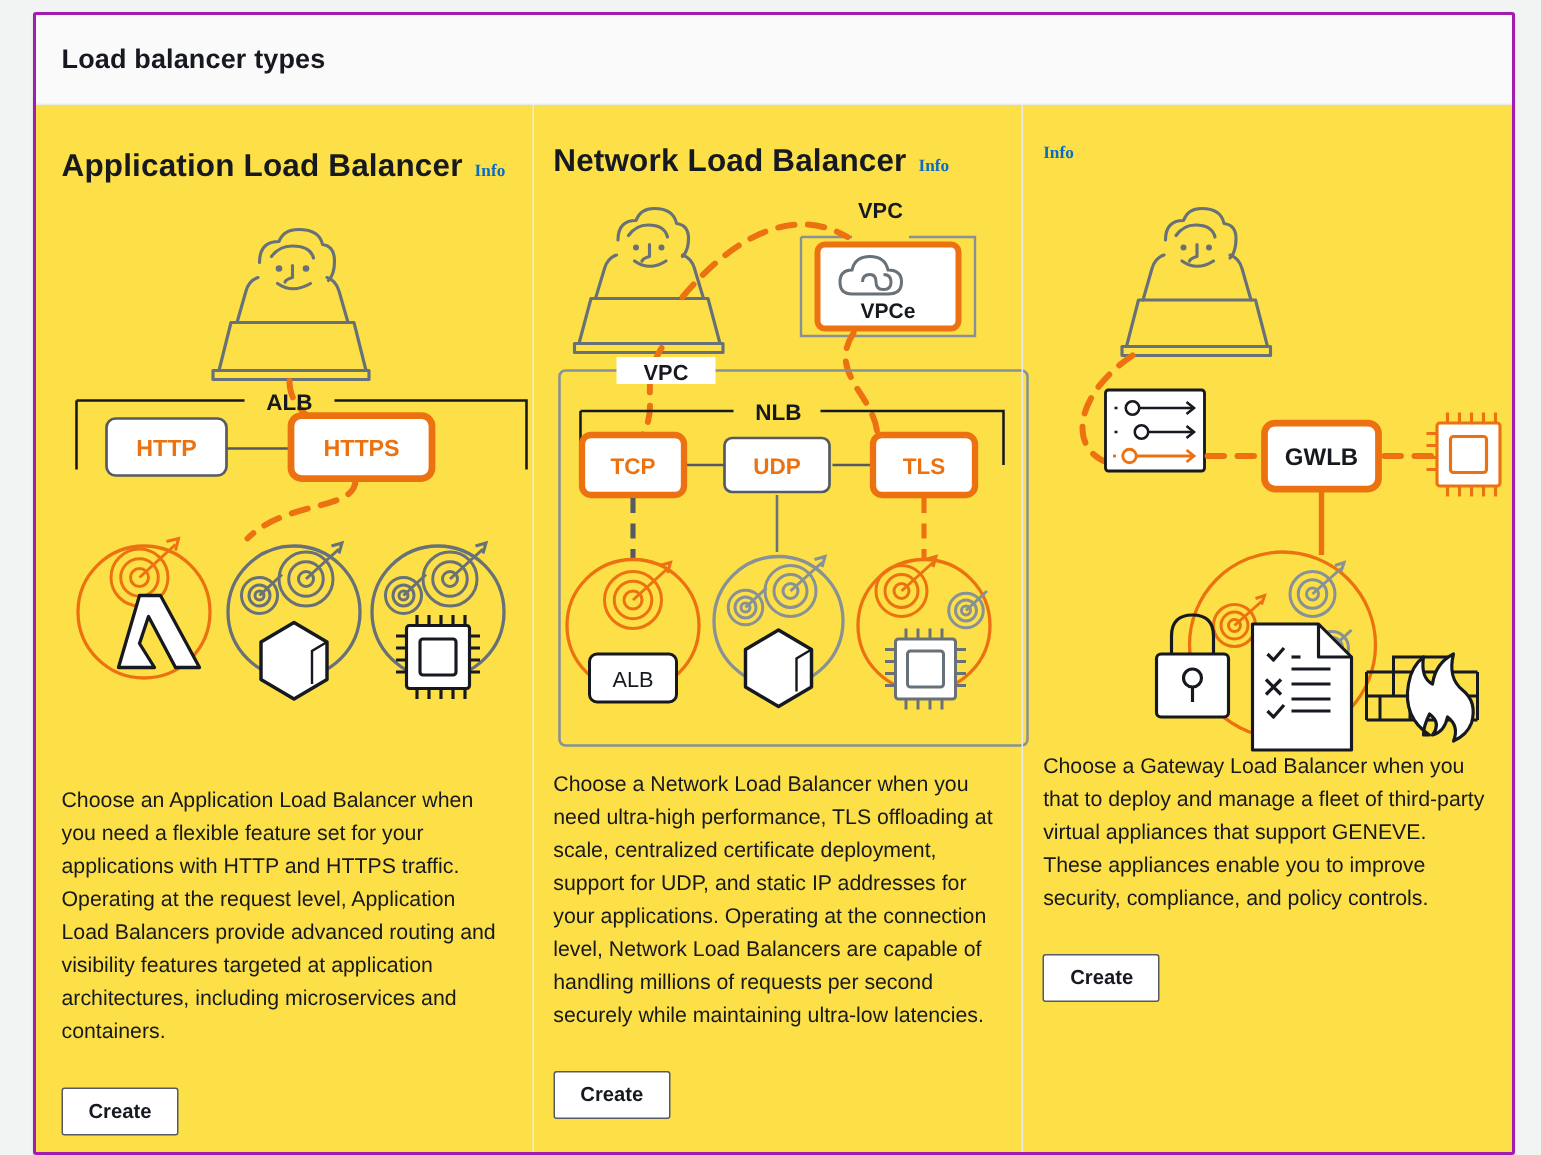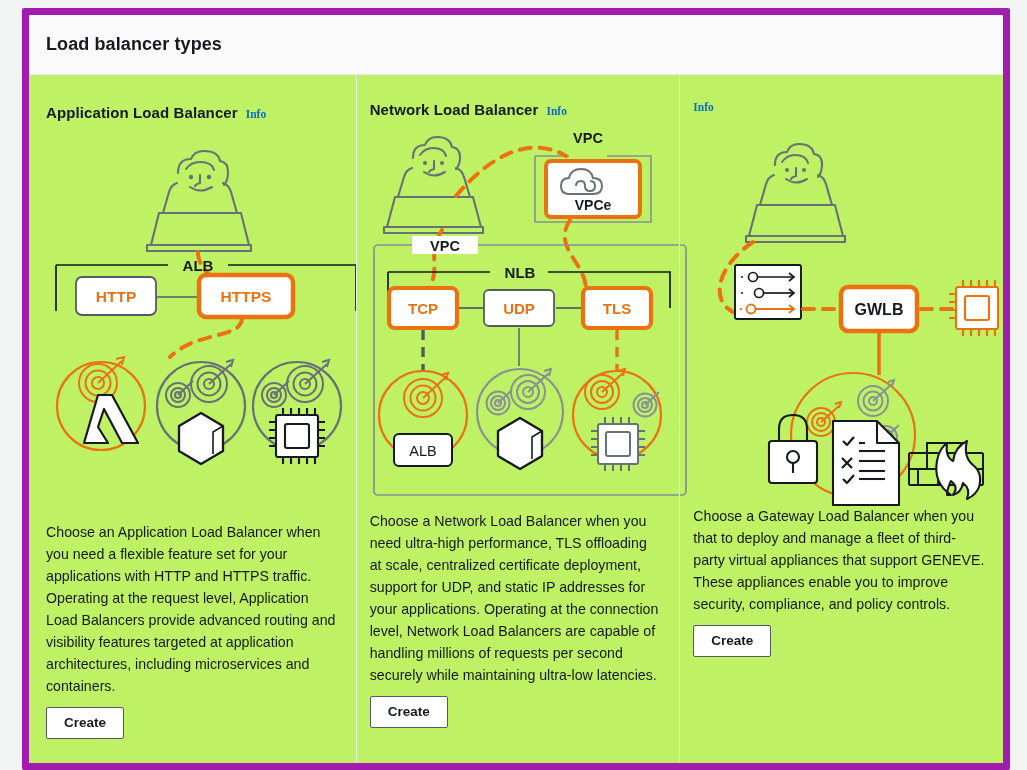--- a/index.html
+++ b/index.html
@@ -6,22 +6,22 @@
   html, body {
     width: 1027px; height: 770px;
     background: #f2f3f3;
     font-family: "Liberation Sans", sans-serif;
     -webkit-font-smoothing: antialiased;
   }
   .panel {
     position: absolute;
     left: 22px; top: 8px;
     width: 988px; height: 762px;
-    background: #bef264;
-    border: 7px solid #a21caf;
+    background: #fde047;
+    border: 2px solid #a21caf;
     border-radius: 2px;
     box-shadow: 0 1px 2px rgba(0,7,22,.10);
     overflow: hidden;
   }
   .panel-header {
     height: 60px;
     background: #fafafa;
     border-bottom: 1px solid #e9ebed;
     display: flex; align-items: center;
     padding-left: 17px;
@@ -36,42 +36,42 @@
     padding: 28px 18px 0 17px;
     position: relative;
   }
   .col + .col { border-left: 1px solid #e9ebed; padding-left: 13px; }
   .col-title {
     display: flex; align-items: baseline; gap: 8px;
     margin-bottom: 4px;
     white-space: nowrap;
   }
   .col-title .t {
-    font-size: 15px; font-weight: 700; color: #16191f; letter-spacing: .1px;
+    font-size: 21px; font-weight: 700; color: #16191f; letter-spacing: .1px;
   }
   .col-title .info {
     font-size: 11.5px; font-weight: 700; color: #0a6cc4; cursor: pointer; font-family: Liberation Serif, serif;
   }
   .col-nlb .col-title, .col-gwlb .col-title { margin-top: -2px; }
   .col-alb .col-title { margin-top: 1px; }
 
   .diagram { height: 382px; position: relative; }
   .diagram svg { position: absolute; left: 0; top: 0; overflow: visible; }
 
   .desc {
     font-size: 14.2px; line-height: 22px; color: #16191f;
     margin-top: 6px;
   }
   .col-alb .desc { margin-top: 14px; }
   .col-nlb .desc { margin-top: 6px; }
   .col-gwlb .desc { margin-top: 6px; }
 
   .create-btn {
     display: inline-block;
-    margin-top: 10px;
+    margin-top: 26px;
     padding: 5px 17px 6px;
     font-family: "Liberation Sans", sans-serif;
     font-size: 13.5px; font-weight: 700;
     color: #16191f;
     background: #ffffff;
     border: 1px solid #545b64;
     border-radius: 2px;
     cursor: pointer;
     line-height: 19px;
   }

